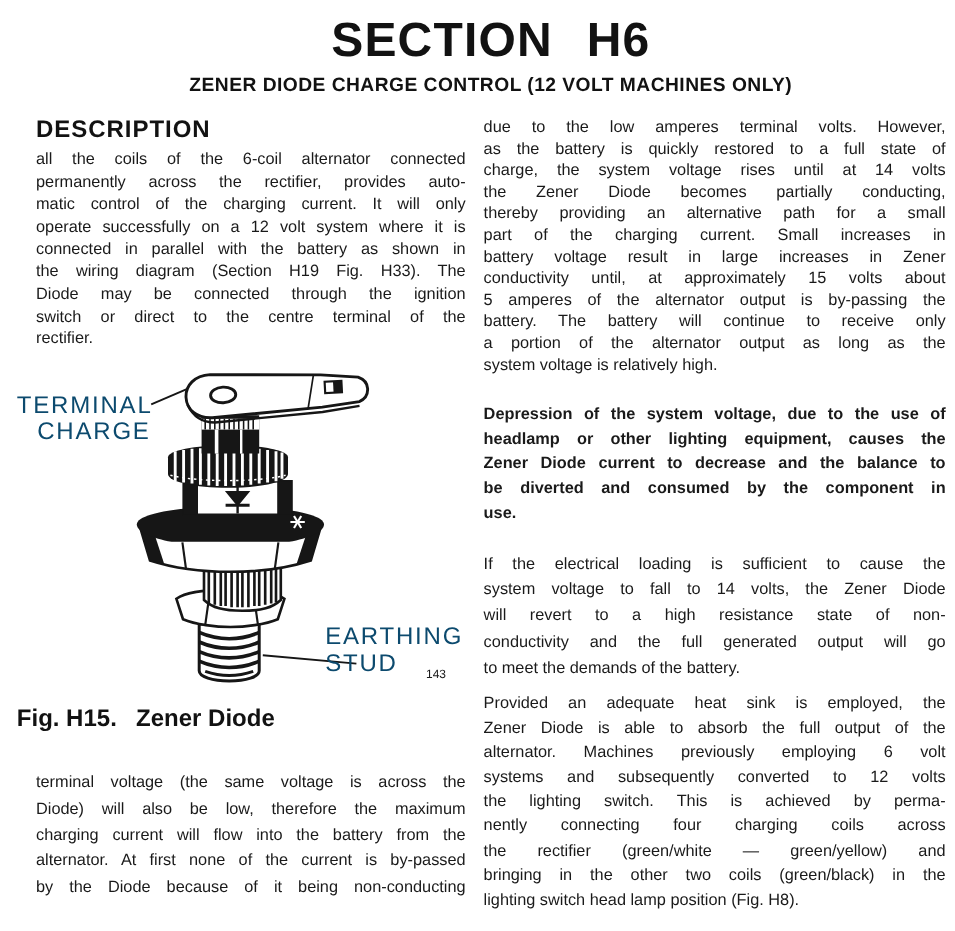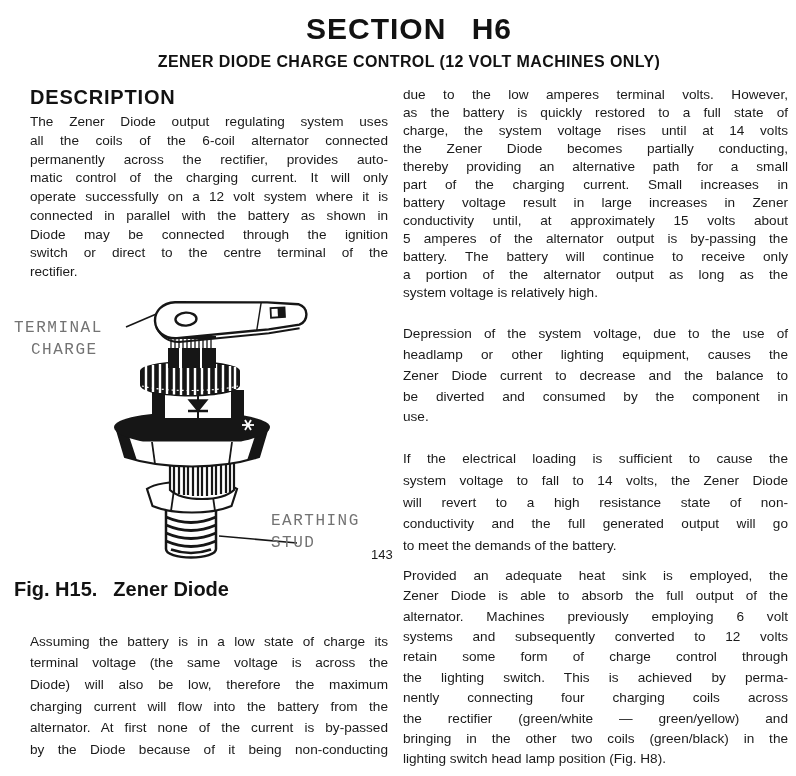--- a/index.html
+++ b/index.html
@@ -8,21 +8,21 @@
     width: 796px; height: 776px; overflow: hidden;
     font-family: "Liberation Sans", "DejaVu Sans", sans-serif;
     color: #141414;
     -webkit-font-smoothing: antialiased;
   }
   .page { width: 796px; height: 776px; padding: 0 8px 0 30px; position: relative; }
 
   
   .hdr-title {
     margin-top: 13px; text-align: center;
-    font-size: 30px; font-weight: 700; letter-spacing: 1px; word-spacing: 16px;
+    font-size: 40px; font-weight: 700; letter-spacing: 1px; word-spacing: 16px;
     line-height: 1.05; color: #121212;
   }
   .hdr-subtitle {
     margin-top: 9px; text-align: center;
     font-size: 16px; font-weight: 700; letter-spacing: 0.4px;
     line-height: 1.05; color: #121212;
   }
 
   
   .columns { display: flex; margin-top: 16px; }
@@ -31,37 +31,37 @@
 
   .desc-heading { font-size: 20px; font-weight: 700; letter-spacing: 0.8px; margin-bottom: 4px; color: #121212; }
 
   .para { font-size: 13.6px; color: #1a1a1a; }
   .tline { text-align: justify; text-align-last: justify; }
   .tline-last { text-align-last: left; }
 
   .p-left1 { line-height: 18.7px; }
   .p-left2 { line-height: 21.7px; margin-top: 30px; }
   .p-r1 { line-height: 18px; }
-  .p-r2 { line-height: 20.8px; margin-top: 22px; }
+  .p-r2 { line-height: 20.8px; margin-top: 22px; font-weight: bold; }
   .p-r3 { line-height: 21.7px; margin-top: 20px; }
   .p-r4 { line-height: 20.4px; margin-top: 9px; }
 
   
   .figure-block { margin-top: 16px; margin-left: -16px; width: 400px; }
   .fig-canvas { position: relative; width: 400px; height: 265px; }
   .fig-svg { position: absolute; left: 0; top: 0; }
 
   .callout {
-    position: absolute; font-size: 16px; letter-spacing: 1.5px;
-    line-height: 22px; color: #737373; white-space: nowrap; font-family: Liberation Mono, monospace;
+    position: absolute; font-size: 20px; letter-spacing: 1.5px;
+    line-height: 22px; color: #0c4a6e; white-space: nowrap;
   }
   .callout-terminal { left: 0; top: 19px; }
   .callout-terminal .line2 { margin-left: 17px; }
   .callout-earthing { left: 257px; top: 212px; width: 130px; white-space: normal; }
-  .fig-pageref { position: absolute; left: 341px; top: 249px; font-size: 13px; color: #1a1a1a; margin-left: 16px; }
+  .fig-pageref { position: absolute; left: 341px; top: 249px; font-size: 10px; color: #1a1a1a; }
 
   .fig-caption {
     margin-top: 15px; text-align: left;
     font-size: 20px; font-weight: 700; color: #121212;
   }
   .fig-caption .cap-title { margin-left: 16px; }
 </style>
 </head>
 <body>
 
@@ -69,26 +69,26 @@
 
   <div class="hdr-title">SECTION H6</div>
   <div class="hdr-subtitle">ZENER DIODE CHARGE CONTROL (12 VOLT MACHINES ONLY)</div>
 
   <div class="columns">
 
     <div class="col-left">
       <div class="desc-heading">DESCRIPTION</div>
 
       <div class="para p-left1">
-          <div class="tline">The Zener Diode output regulating system uses</div>
           <div class="tline">all the coils of the 6-coil alternator connected</div>
           <div class="tline">permanently across the rectifier, provides auto-</div>
           <div class="tline">matic control of the charging current. It will only</div>
           <div class="tline">operate successfully on a 12 volt system where it is</div>
           <div class="tline">connected in parallel with the battery as shown in</div>
+          <div class="tline">the wiring diagram (Section H19 Fig. H33). The</div>
           <div class="tline">Diode may be connected through the ignition</div>
           <div class="tline">switch or direct to the centre terminal of the</div>
           <div class="tline tline-last">rectifier.</div>
         </div>
 
       <figure class="figure-block">
         <div class="fig-canvas">
 
           <svg class="fig-svg" width="400" height="265" viewBox="0 0 400 265">
 
@@ -179,21 +179,20 @@
 
           <div class="fig-pageref">143</div>
         </div>
 
         <figcaption class="fig-caption">
           <span>Fig. H15.</span><span class="cap-title">Zener Diode</span>
         </figcaption>
       </figure>
 
       <div class="para p-left2">
-          <div class="tline">Assuming the battery is in a low state of charge its</div>
           <div class="tline">terminal voltage (the same voltage is across the</div>
           <div class="tline">Diode) will also be low, therefore the maximum</div>
           <div class="tline">charging current will flow into the battery from the</div>
           <div class="tline">alternator. At first none of the current is by-passed</div>
           <div class="tline">by the Diode because of it being non-conducting</div>
         </div>
     </div>
 
     <div class="col-right">
       <div class="para p-r1">
@@ -222,21 +221,20 @@
           <div class="tline">system voltage to fall to 14 volts, the Zener Diode</div>
           <div class="tline">will revert to a high resistance state of non-</div>
           <div class="tline">conductivity and the full generated output will go</div>
           <div class="tline tline-last">to meet the demands of the battery.</div>
         </div>
       <div class="para p-r4">
           <div class="tline">Provided an adequate heat sink is employed, the</div>
           <div class="tline">Zener Diode is able to absorb the full output of the</div>
           <div class="tline">alternator. Machines previously employing 6 volt</div>
           <div class="tline">systems and subsequently converted to 12 volts</div>
-          <div class="tline">retain some form of charge control through</div>
           <div class="tline">the lighting switch. This is achieved by perma-</div>
           <div class="tline">nently connecting four charging coils across</div>
           <div class="tline">the rectifier (green/white — green/yellow) and</div>
           <div class="tline">bringing in the other two coils (green/black) in the</div>
           <div class="tline tline-last">lighting switch head lamp position (Fig. H8).</div>
         </div>
     </div>
 
   </div>
 </div>

